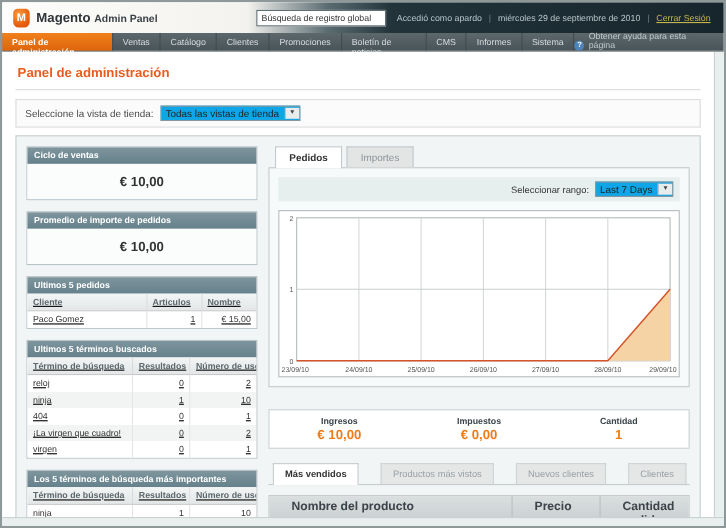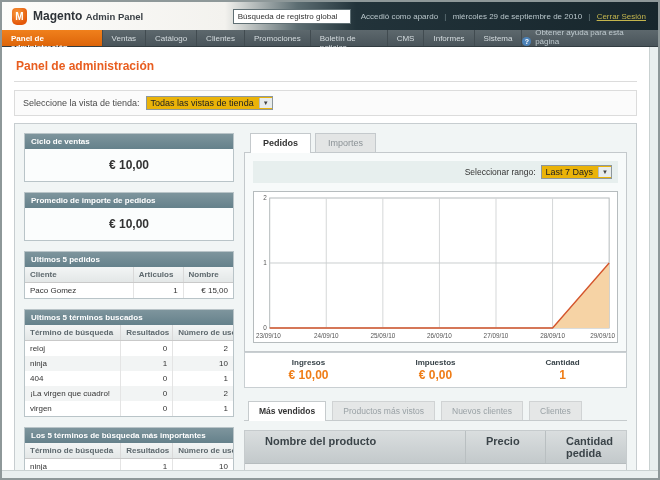--- a/index.html
+++ b/index.html
@@ -35,60 +35,60 @@
 
   
   .bodywrap { flex:1; display:flex; min-height:0; }
   .content { flex:1; background:#fff; padding:8px 12px 0; overflow:hidden; }
   .gutter { flex:0 0 9px; background:#e9efef; border-left:1px solid #c9d1d1; }
   .bstrip { flex:0 0 8px; background:#e9efef; border-top:1px solid #c9d1d1; }
 
   .page-title { font-size:12px; font-weight:bold; color:#e85d1f; padding:4px 2px 8px; border-bottom:1px solid #dcdcdc; }
   .store-bar { margin-top:8px; background:#fbfbfb; border:1px solid #dcdcdc; padding:5px 8px;
                font-size:9px; color:#4a4a4a; display:flex; align-items:center; gap:6px; }
-  .select { display:inline-flex; align-items:center; border:1px solid #8d979b; background:#eab308;
+  .select { display:inline-flex; align-items:center; border:1px solid #8d979b; background:#0ea5e9;
             font-size:9px; color:#222; padding:1px 0 1px 4px; cursor:pointer; }
   .sel-arrow { margin-left:5px; border-left:1px solid #b8c0c3; background:#e8ecec; font-size:6px;
                font-style:normal; padding:2px 3px; color:#444; }
 
   
   .dash { margin-top:7px; border:1px solid #c7cdd0; background:#f1f5f5; padding:9px; display:flex; gap:10px; min-height:356px; }
   .col-left { flex:0 0 210px; }
   .col-right { flex:1; min-width:0; }
 
   .box { border:1px solid #b9c4c8; background:#fff; margin-bottom:10px; }
   .box-h { font-size:8px; font-weight:bold; color:#fff; padding:3px 6px;
            background:linear-gradient(#7e959d,#65818b); }
   .box-v { background:#fbfdfd; text-align:center; font-size:12px; font-weight:bold; color:#333; padding:9px 0; }
-  .box table { width:100%; border-collapse:collapse; font-size:8px; background:#fff; table-layout:fixed; }
+  .box table { width:100%; border-collapse:collapse; font-size:8px; background:#fff; table-layout:fixed;text-decoration:underline; }
   .box th { background:linear-gradient(#f3f5f5,#e3e7e7); color:#5d686d; font-weight:bold; text-align:left;
             padding:3px 5px; border-bottom:1px solid #c9c9c9; border-right:1px solid #d9d9d9; overflow:hidden; white-space:nowrap; }
   .box th:last-child { border-right:none; }
   .box td { padding:3px 5px; border-right:1px solid #e4e4e4; color:#333; overflow:hidden; white-space:nowrap; }
   .box td:last-child { border-right:none; }
   .box tbody tr:nth-child(even) td { background:#f2f4f4; }
   .num { text-align:right; }
 
   
   .tabs { display:flex; gap:4px; padding-left:6px; position:relative; z-index:2; }
   .tab { font-size:9px; padding:4px 12px; border:1px solid #c4c9cc; border-bottom:none;
          background:#e3e5e5; color:#8b9296; cursor:pointer; }
   .tab.active { background:#fff; font-weight:bold; color:#333; margin-bottom:-1px; padding-bottom:5px; }
   .tabbox { border:1px solid #c4c9cc; background:#f7fafa; padding:8px; }
   .range { background:#e7efee; padding:4px 6px; font-size:8.5px; color:#333;
            display:flex; justify-content:flex-end; align-items:center; gap:5px; }
   .chart-wrap { margin-top:8px; border:1px solid #b6bcbe; background:#fff; height:152px; overflow:hidden; }
   .chart-wrap svg { display:block; width:100%; height:150px; }
 
-  .totals { display:flex; border:1px solid #c9cfd2; background:#fff; padding:5px 0; margin-top:0; text-align:center; }
+  .totals { display:flex; border:1px solid #c9cfd2; background:#fff; padding:5px 0; margin-top:20px; text-align:center; }
   .tot { flex:1; }
   .tot-l { display:block; font-size:8px; font-weight:bold; color:#39444a; }
   .tot-v { display:block; font-size:12px; font-weight:bold; color:#ef7d17; margin-top:1px; }
 
-  .btabs { display:flex; gap:6px; margin-top:13px; padding-left:4px; border-bottom:1px solid #c6cbcd; position:relative; }
+  .btabs { display:flex; gap:20px; margin-top:13px; padding-left:4px; border-bottom:1px solid #c6cbcd; position:relative; }
   .btab { font-size:8.5px; padding:4px 10px; border:1px solid #d0d3d4; border-bottom:none;
           background:#e5e7e7; color:#99a1a5; cursor:pointer; }
   .btab.active { background:#fff; font-weight:bold; color:#333; margin-bottom:-1px; padding-bottom:5px; border-color:#c6cbcd; }
 
   .grid { border:1px solid #c6cbcd; margin-top:9px; background:#f2f4f4; }
   .grid-h { display:flex; background:linear-gradient(#dadedf,#c3c9cb); border-bottom:1px solid #b6bcbe; }
   .gh { font-size:11px; font-weight:bold; color:#3b4449; padding:4px 20px; border-right:1px solid #b9bfc1; }
   .gh:nth-child(1){ flex:0 0 58%; } .gh:nth-child(2){ flex:0 0 21%; } .gh:nth-child(3){ flex:1; border-right:none; }
   .grid-empty { text-align:center; font-size:9px; color:#444; padding:15px 0 27px; }
 </style>

